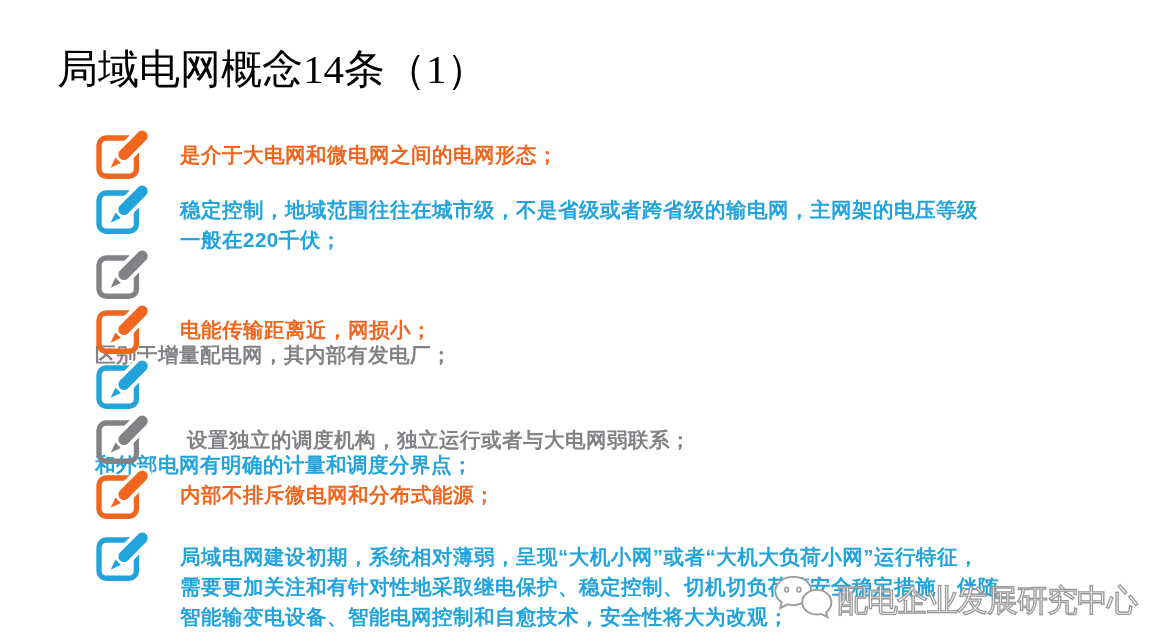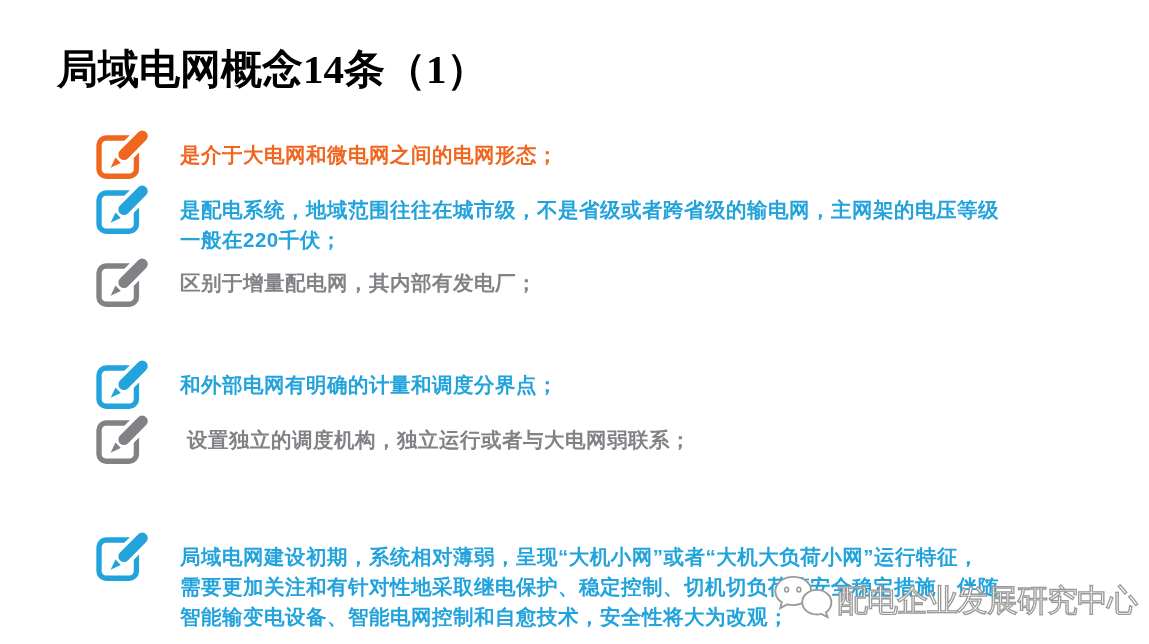--- a/index.html
+++ b/index.html
@@ -7,21 +7,21 @@
     position:relative;
     width:1149px;height:644px;
     background:#ffffff;
     overflow:hidden;
     font-family:"Liberation Sans","DejaVu Sans",sans-serif;
     margin:0 auto;
   }
   .title{
     position:absolute;left:57px;top:46px;margin:0;
     font-family:"Liberation Serif","DejaVu Serif",serif;
-    font-weight:700;font-size:41px;line-height:1.15;
+    font-weight:400;font-size:41px;line-height:1.15;
     color:#000;letter-spacing:0px;white-space:nowrap;
   }
   .items{position:absolute;left:0;top:0;width:100%;height:100%;}
   .item{
     position:absolute;left:95px;
     display:flex;align-items:flex-start;gap:28px;
   }
   .item .icon{flex:0 0 auto;display:block;line-height:0;}
   .item .icon svg{display:block;}
   .item .txt{
@@ -65,38 +65,49 @@
 
     <div class="item" style="top: 183px; color: rgb(34, 163, 220);">
       <span class="icon">
         <svg viewBox="0 0 64 58" width="57" height="52">
             <rect x="4.5" y="11" width="42" height="43" rx="8" fill="none" stroke="currentColor" stroke-width="6"></rect>
             <line x1="28" y1="34" x2="53" y2="9" stroke="#ffffff" stroke-width="21" stroke-linecap="round"></line>
             <line x1="32.5" y1="29.5" x2="53" y2="9" stroke="currentColor" stroke-width="12.5" stroke-linecap="round"></line>
             <polygon points="17.5,44.5 29,39 23,33" fill="currentColor"></polygon>
           </svg>
       </span>
-      <p class="txt">是配电系统，地域范围往往在城市级，不是省级或者跨省级的输电网，主网架的电压等级
+      <p class="txt">稳定控制，地域范围往往在城市级，不是省级或者跨省级的输电网，主网架的电压等级
 一般在220千伏；</p>
     </div>
 
-    <div class="item" style="top: 256px; color: rgb(128, 130, 133);">
+    <div class="item" style="top: 248px; color: rgb(128, 130, 133); flex-direction: column;">
       <span class="icon">
         <svg viewBox="0 0 64 58" width="57" height="52">
             <rect x="4.5" y="11" width="42" height="43" rx="8" fill="none" stroke="currentColor" stroke-width="6"></rect>
             <line x1="28" y1="34" x2="53" y2="9" stroke="#ffffff" stroke-width="21" stroke-linecap="round"></line>
             <line x1="32.5" y1="29.5" x2="53" y2="9" stroke="currentColor" stroke-width="12.5" stroke-linecap="round"></line>
             <polygon points="17.5,44.5 29,39 23,33" fill="currentColor"></polygon>
           </svg>
       </span>
       <p class="txt">区别于增量配电网，其内部有发电厂；</p>
     </div>
 
+    <div class="item" style="top: 303px; color: rgb(240, 102, 30);">
+      <span class="icon">
+        <svg viewBox="0 0 64 58" width="57" height="52">
+            <rect x="4.5" y="11" width="42" height="43" rx="8" fill="none" stroke="currentColor" stroke-width="6"></rect>
+            <line x1="28" y1="34" x2="53" y2="9" stroke="#ffffff" stroke-width="21" stroke-linecap="round"></line>
+            <line x1="32.5" y1="29.5" x2="53" y2="9" stroke="currentColor" stroke-width="12.5" stroke-linecap="round"></line>
+            <polygon points="17.5,44.5 29,39 23,33" fill="currentColor"></polygon>
+          </svg>
+      </span>
+      <p class="txt">电能传输距离近，网损小；</p>
+    </div>
 
-    <div class="item" style="top: 358px; color: rgb(34, 163, 220);">
+    <div class="item" style="top: 358px; color: rgb(34, 163, 220); flex-direction: column;">
       <span class="icon">
         <svg viewBox="0 0 64 58" width="57" height="52">
             <rect x="4.5" y="11" width="42" height="43" rx="8" fill="none" stroke="currentColor" stroke-width="6"></rect>
             <line x1="28" y1="34" x2="53" y2="9" stroke="#ffffff" stroke-width="21" stroke-linecap="round"></line>
             <line x1="32.5" y1="29.5" x2="53" y2="9" stroke="currentColor" stroke-width="12.5" stroke-linecap="round"></line>
             <polygon points="17.5,44.5 29,39 23,33" fill="currentColor"></polygon>
           </svg>
       </span>
       <p class="txt">和外部电网有明确的计量和调度分界点；</p>
     </div>
@@ -106,20 +117,31 @@
         <svg viewBox="0 0 64 58" width="57" height="52">
             <rect x="4.5" y="11" width="42" height="43" rx="8" fill="none" stroke="currentColor" stroke-width="6"></rect>
             <line x1="28" y1="34" x2="53" y2="9" stroke="#ffffff" stroke-width="21" stroke-linecap="round"></line>
             <line x1="32.5" y1="29.5" x2="53" y2="9" stroke="currentColor" stroke-width="12.5" stroke-linecap="round"></line>
             <polygon points="17.5,44.5 29,39 23,33" fill="currentColor"></polygon>
           </svg>
       </span>
       <p class="txt">设置独立的调度机构，独立运行或者与大电网弱联系；</p>
     </div>
 
+    <div class="item" style="top: 468px; color: rgb(240, 102, 30);">
+      <span class="icon">
+        <svg viewBox="0 0 64 58" width="57" height="52">
+            <rect x="4.5" y="11" width="42" height="43" rx="8" fill="none" stroke="currentColor" stroke-width="6"></rect>
+            <line x1="28" y1="34" x2="53" y2="9" stroke="#ffffff" stroke-width="21" stroke-linecap="round"></line>
+            <line x1="32.5" y1="29.5" x2="53" y2="9" stroke="currentColor" stroke-width="12.5" stroke-linecap="round"></line>
+            <polygon points="17.5,44.5 29,39 23,33" fill="currentColor"></polygon>
+          </svg>
+      </span>
+      <p class="txt">内部不排斥微电网和分布式能源；</p>
+    </div>
 
     <div class="item" style="top: 530px; color: rgb(34, 163, 220);">
       <span class="icon">
         <svg viewBox="0 0 64 58" width="57" height="52">
             <rect x="4.5" y="11" width="42" height="43" rx="8" fill="none" stroke="currentColor" stroke-width="6"></rect>
             <line x1="28" y1="34" x2="53" y2="9" stroke="#ffffff" stroke-width="21" stroke-linecap="round"></line>
             <line x1="32.5" y1="29.5" x2="53" y2="9" stroke="currentColor" stroke-width="12.5" stroke-linecap="round"></line>
             <polygon points="17.5,44.5 29,39 23,33" fill="currentColor"></polygon>
           </svg>
       </span>

